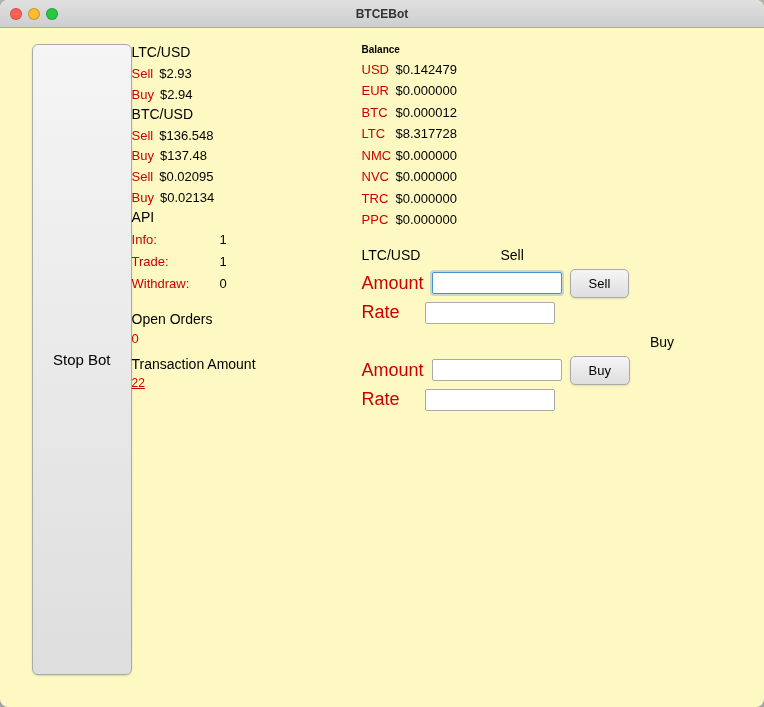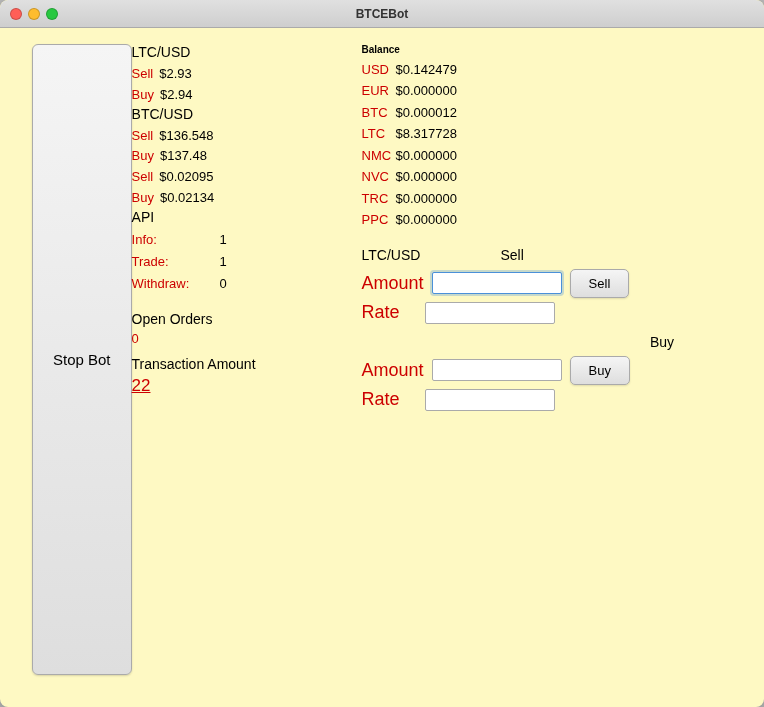--- a/index.html
+++ b/index.html
@@ -145,21 +145,21 @@
       color: #000;
     }
 
     .open-orders-value {
       color: #cc0000;
       font-size: 13px;
     }
 
     .transaction-value {
       color: #cc0000;
-      font-size: 17px;
+      font-size: 12px;
       text-decoration: underline;
     }
 
     
     .balance-title {
       font-size: 10px;
       font-weight: 700;
       color: #000;
       margin-bottom: 4px;
     }

